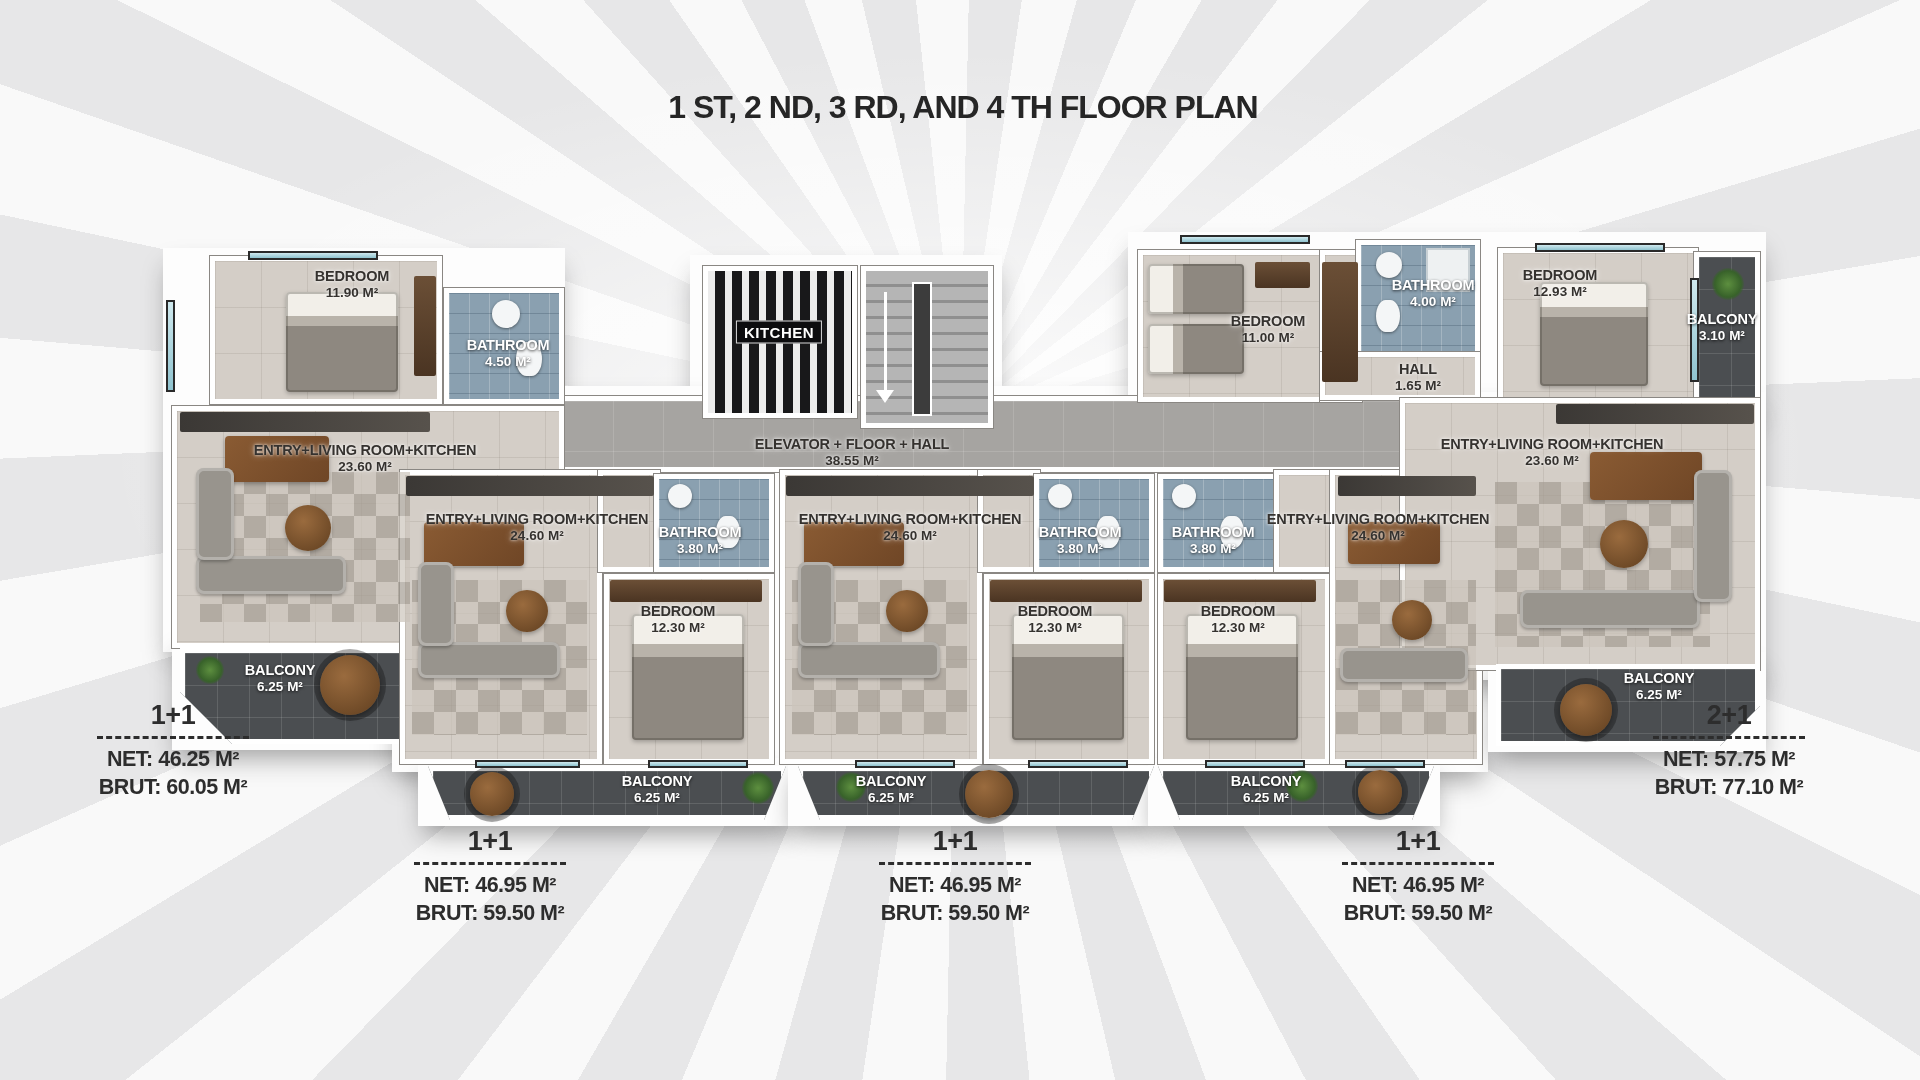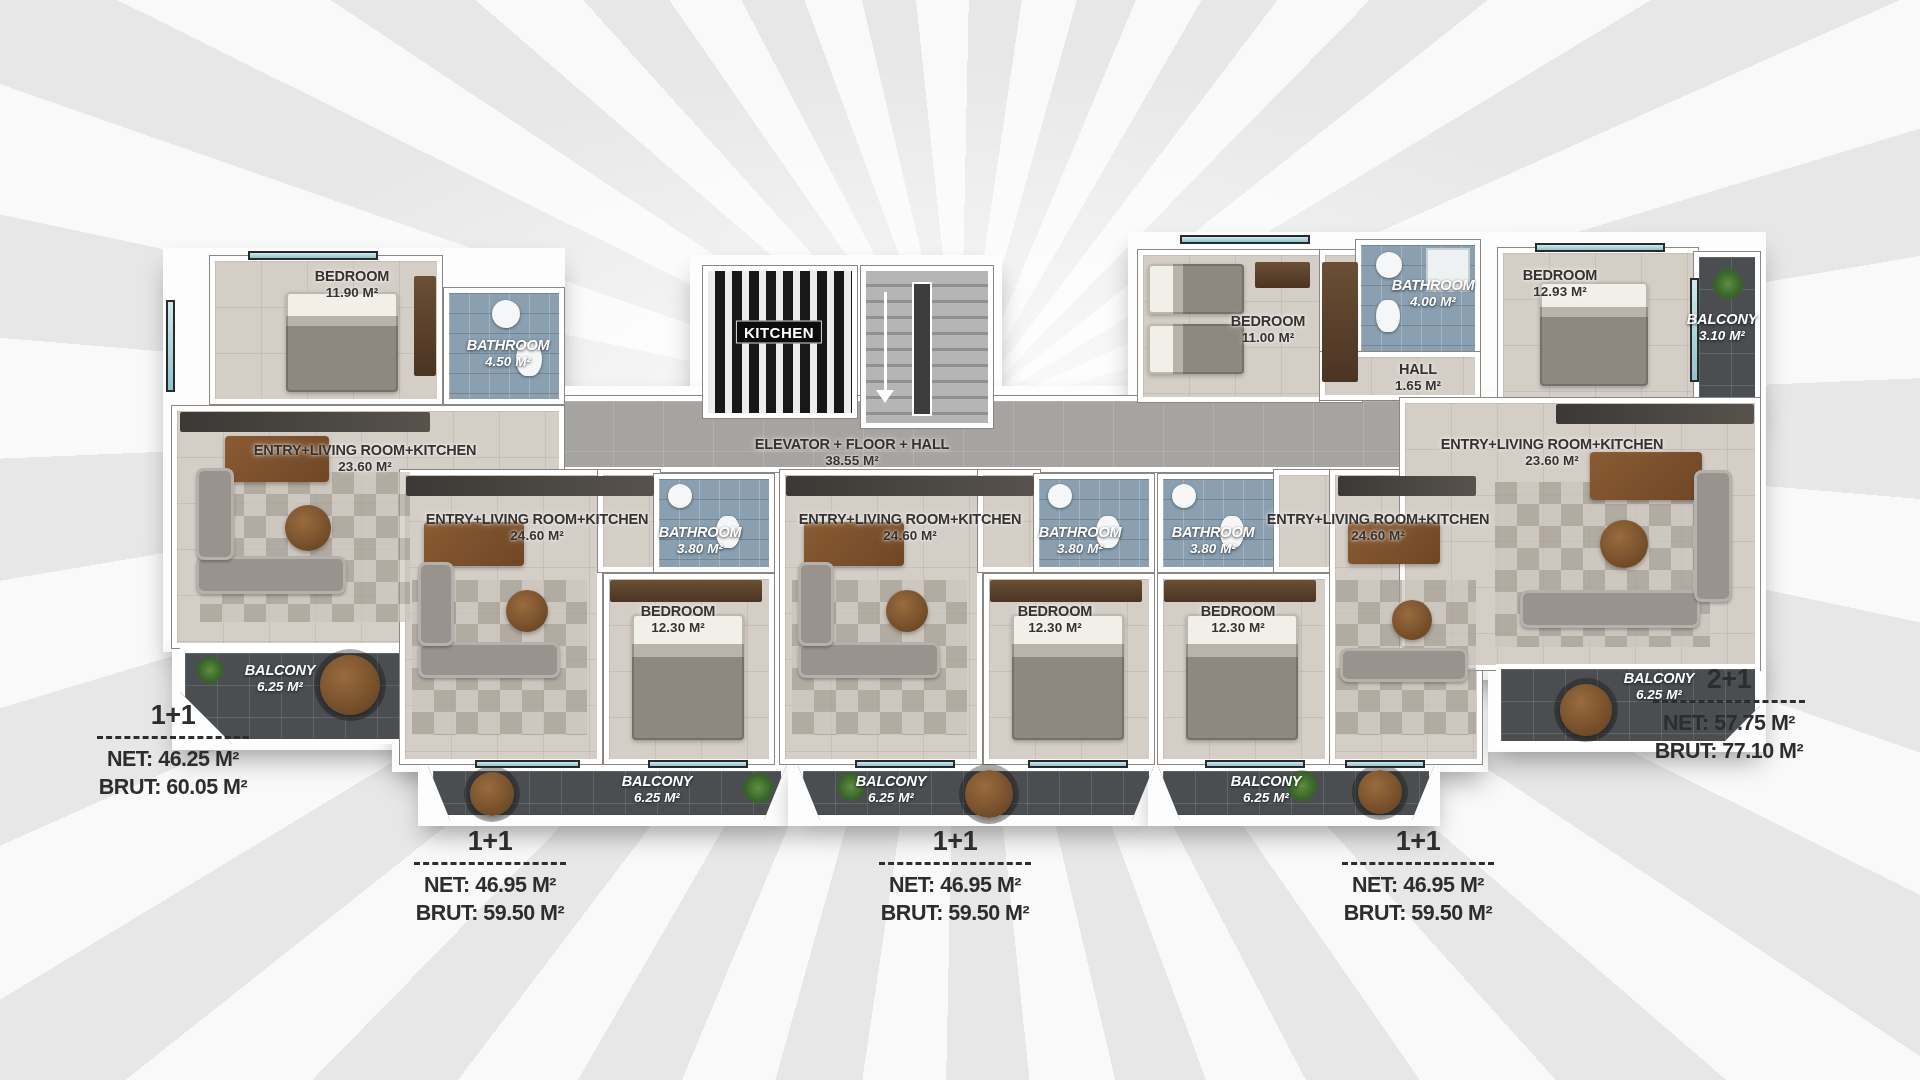--- a/index.html
+++ b/index.html
@@ -35,40 +35,41 @@
   .plant{position:absolute;border-radius:50%;background:radial-gradient(circle,#5d8f3f 0%,#38622a 58%,rgba(56,98,42,0) 75%);z-index:12;}
   .win{position:absolute;background:linear-gradient(180deg,#cfe9ee,#8fc3cf);border:2px solid #2a2a2a;box-sizing:border-box;z-index:15;}
   .stair-rail{position:absolute;background:#3c3c3c;border:2px solid #fff;z-index:12;}
   .arrow-line{position:absolute;background:#fff;z-index:13;}
   .arrow-head{position:absolute;width:0;height:0;border-left:9px solid transparent;border-right:9px solid transparent;border-top:13px solid #fff;z-index:13;}
 
   .rlabel{position:absolute;transform:translate(-50%,-50%);text-align:center;white-space:nowrap;font-weight:bold;z-index:40;line-height:1.14;}
   .rlabel .rname{display:block;font-size:14.5px;letter-spacing:-.2px;}
   .rlabel .rarea{display:block;font-size:13.5px;}
   .dark{color:#35322f;text-shadow:0 0 3px rgba(255,255,255,.9),0 0 7px rgba(255,255,255,.55);}
-  .light{color:#ffffff;text-shadow:0 1px 3px rgba(0,0,0,.75);font-style:italic;}
+  .light{color:#ffffff;text-shadow:0 1px 3px rgba(0,0,0,.75);}
   .elev{position:absolute;transform:translate(-50%,-50%);background:#0c0c0e;color:#fff;font-weight:bold;font-size:15px;padding:2px 7px;letter-spacing:.5px;border:1px solid rgba(255,255,255,.85);z-index:40;white-space:nowrap;}
 
   .title{position:absolute;left:463px;top:86px;width:1000px;text-align:center;color:#262626;font-weight:bold;z-index:50;}
   .title .t1{font-size:37px;letter-spacing:-1px;}
   .title .t2{font-size:32px;letter-spacing:-1px;margin-top:3px;}
 
   .summary{position:absolute;width:200px;text-align:center;color:#2d2d2d;font-weight:bold;z-index:50;}
   .summary .stype{font-size:27px;letter-spacing:-.5px;}
   .summary .sdash{width:152px;margin:5px auto 7px;border-top:3.5px dashed #2d2d2d;}
   .summary .snet,.summary .sbrut{font-size:21.5px;letter-spacing:-.5px;line-height:1.3;}
 </style>
 </head>
 <body>
 
 <div id="stage">
   <div class="burst"></div>
   <div class="glow"></div>
 
   <div class="title">
+    <div class="t2">1 ST, 2 ND, 3 RD, AND 4 TH FLOOR PLAN</div>
   </div>
 
   <div class="base" style="left:163px;top:248px;width:402px;height:404px"></div>
   <div class="base" style="left:172px;top:636px;width:290px;height:114px"></div>
   <div class="base" style="left:690px;top:255px;width:312px;height:192px"></div>
   <div class="base" style="left:392px;top:386px;width:1096px;height:386px"></div>
   <div class="base" style="left:418px;top:758px;width:378px;height:68px"></div>
   <div class="base" style="left:788px;top:758px;width:372px;height:68px"></div>
   <div class="base" style="left:1148px;top:758px;width:292px;height:68px"></div>
   <div class="base" style="left:1128px;top:232px;width:638px;height:182px"></div>
@@ -320,19 +321,19 @@
     <div class="sdash"></div>
     <div class="snet">NET: 46.95 M²</div>
     <div class="sbrut">BRUT: 59.50 M²</div>
   </div>
   <div class="summary" style="left:1318px;top:826px">
     <div class="stype">1+1</div>
     <div class="sdash"></div>
     <div class="snet">NET: 46.95 M²</div>
     <div class="sbrut">BRUT: 59.50 M²</div>
   </div>
-  <div class="summary" style="left:1629px;top:664px">
+  <div class="summary" style="left:1629px;top:700px">
     <div class="stype">2+1</div>
     <div class="sdash"></div>
     <div class="snet">NET: 57.75 M²</div>
     <div class="sbrut">BRUT: 77.10 M²</div>
   </div>
 </div>
 
 </body></html>

